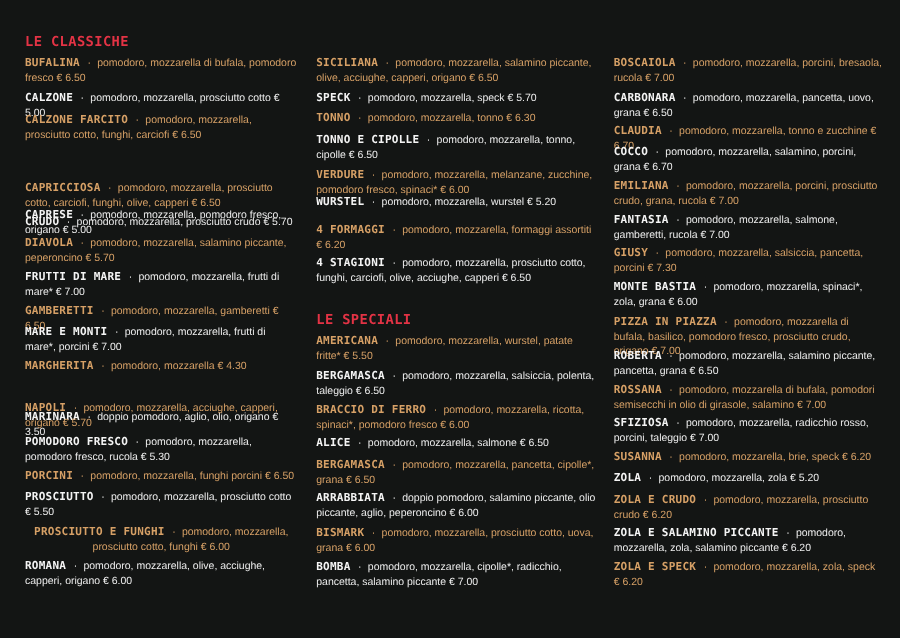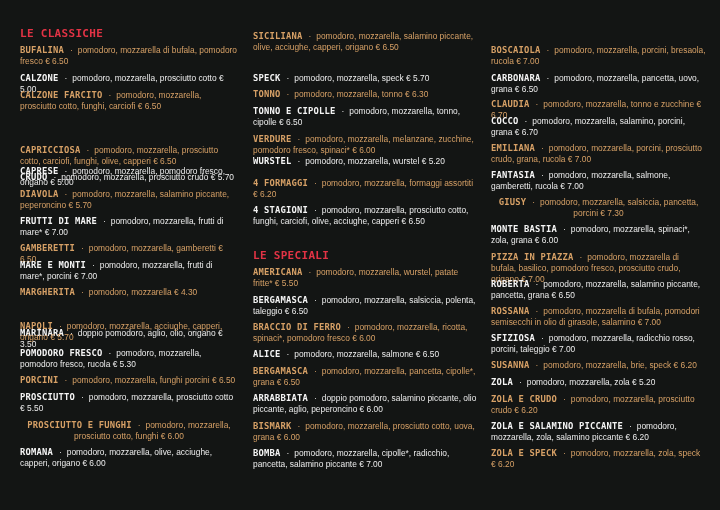--- a/index.html
+++ b/index.html
@@ -61,21 +61,21 @@
       <div class="item white" style="top: 348px;"><span class="name">POMODORO FRESCO</span><span class="sep">·</span><span class="desc">pomodoro, mozzarella, pomodoro fresco, rucola € 5.30</span></div>
       <div class="item gold" style="top: 375px;"><span class="name">PORCINI</span><span class="sep">·</span><span class="desc">pomodoro, mozzarella, funghi porcini € 6.50</span></div>
       <div class="item white" style="top: 392px;"><span class="name">PROSCIUTTO</span><span class="sep">·</span><span class="desc">pomodoro, mozzarella, prosciutto cotto € 5.50</span></div>
       <div class="item gold" style="top: 420px; text-align: center;"><span class="name">PROSCIUTTO E FUNGHI</span><span class="sep">·</span><span class="desc">pomodoro, mozzarella, prosciutto cotto, funghi € 6.00</span></div>
       <div class="item white" style="top: 447px;"><span class="name">ROMANA</span><span class="sep">·</span><span class="desc">pomodoro, mozzarella, olive, acciughe, capperi, origano € 6.00</span></div>
     </div>
 </div>
 
 <div class="col col2">
   <div id="list-classiche-cont">
-      <div class="item gold" style="top: 31px;"><span class="name">SICILIANA</span><span class="sep">·</span><span class="desc">pomodoro, mozzarella, salamino piccante, olive, acciughe, capperi, origano € 6.50</span></div>
+      <div class="item gold" style="top: 45px;"><span class="name">SICILIANA</span><span class="sep">·</span><span class="desc">pomodoro, mozzarella, salamino piccante, olive, acciughe, capperi, origano € 6.50</span></div>
       <div class="item white" style="top: 73px;"><span class="name">SPECK</span><span class="sep">·</span><span class="desc">pomodoro, mozzarella, speck € 5.70</span></div>
       <div class="item gold" style="top: 89px;"><span class="name">TONNO</span><span class="sep">·</span><span class="desc">pomodoro, mozzarella, tonno € 6.30</span></div>
       <div class="item white" style="top: 106px;"><span class="name">TONNO E CIPOLLE</span><span class="sep">·</span><span class="desc">pomodoro, mozzarella, tonno, cipolle € 6.50</span></div>
       <div class="item gold" style="top: 134px;"><span class="name">VERDURE</span><span class="sep">·</span><span class="desc">pomodoro, mozzarella, melanzane, zucchine, pomodoro fresco, spinaci* € 6.00</span></div>
       <div class="item white" style="top: 156px;"><span class="name">WURSTEL</span><span class="sep">·</span><span class="desc">pomodoro, mozzarella, wurstel € 5.20</span></div>
       <div class="item gold" style="top: 178px;"><span class="name">4 FORMAGGI</span><span class="sep">·</span><span class="desc">pomodoro, mozzarella, formaggi assortiti € 6.20</span></div>
       <div class="item white" style="top: 205px;"><span class="name">4 STAGIONI</span><span class="sep">·</span><span class="desc">pomodoro, mozzarella, prosciutto cotto, funghi, carciofi, olive, acciughe, capperi € 6.50</span></div>
     </div>
   <div class="heading" style="top:249px">LE SPECIALI</div>
   <div id="list-speciali">
@@ -91,21 +91,21 @@
 </div>
 
 <div class="col col3">
   <div id="list-speciali-cont">
       <div class="item gold" style="top: 45px;"><span class="name">BOSCAIOLA</span><span class="sep">·</span><span class="desc">pomodoro, mozzarella, porcini, bresaola, rucola € 7.00</span></div>
       <div class="item white" style="top: 73px;"><span class="name">CARBONARA</span><span class="sep">·</span><span class="desc">pomodoro, mozzarella, pancetta, uovo, grana € 6.50</span></div>
       <div class="item gold" style="top: 99px;"><span class="name">CLAUDIA</span><span class="sep">·</span><span class="desc">pomodoro, mozzarella, tonno e zucchine € 6.70</span></div>
       <div class="item white" style="top: 116px;"><span class="name">COCCO</span><span class="sep">·</span><span class="desc">pomodoro, mozzarella, salamino, porcini, grana € 6.70</span></div>
       <div class="item gold" style="top: 143px;"><span class="name">EMILIANA</span><span class="sep">·</span><span class="desc">pomodoro, mozzarella, porcini, prosciutto crudo, grana, rucola € 7.00</span></div>
       <div class="item white" style="top: 170px;"><span class="name">FANTASIA</span><span class="sep">·</span><span class="desc">pomodoro, mozzarella, salmone, gamberetti, rucola € 7.00</span></div>
-      <div class="item gold" style="top: 197px; text-align: center;"><span class="name">GIUSY</span><span class="sep">·</span><span class="desc">pomodoro, mozzarella, salsiccia, pancetta, porcini € 7.30</span></div>
+      <div class="item gold" style="top: 197px;"><span class="name">GIUSY</span><span class="sep">·</span><span class="desc">pomodoro, mozzarella, salsiccia, pancetta, porcini € 7.30</span></div>
       <div class="item white" style="top: 224px;"><span class="name">MONTE BASTIA</span><span class="sep">·</span><span class="desc">pomodoro, mozzarella, spinaci*, zola, grana € 6.00</span></div>
       <div class="item gold" style="top: 252px;"><span class="name">PIZZA IN PIAZZA</span><span class="sep">·</span><span class="desc">pomodoro, mozzarella di bufala, basilico, pomodoro fresco, prosciutto crudo, origano € 7.00</span></div>
       <div class="item white" style="top: 279px;"><span class="name">ROBERTA</span><span class="sep">·</span><span class="desc">pomodoro, mozzarella, salamino piccante, pancetta, grana € 6.50</span></div>
       <div class="item gold" style="top: 306px;"><span class="name">ROSSANA</span><span class="sep">·</span><span class="desc">pomodoro, mozzarella di bufala, pomodori semisecchi in olio di girasole, salamino € 7.00</span></div>
       <div class="item white" style="top: 333px;"><span class="name">SFIZIOSA</span><span class="sep">·</span><span class="desc">pomodoro, mozzarella, radicchio rosso, porcini, taleggio € 7.00</span></div>
       <div class="item gold" style="top: 360px;"><span class="name">SUSANNA</span><span class="sep">·</span><span class="desc">pomodoro, mozzarella, brie, speck € 6.20</span></div>
       <div class="item white" style="top: 377px;"><span class="name">ZOLA</span><span class="sep">·</span><span class="desc">pomodoro, mozzarella, zola € 5.20</span></div>
       <div class="item gold" style="top: 394px;"><span class="name">ZOLA E CRUDO</span><span class="sep">·</span><span class="desc">pomodoro, mozzarella, prosciutto crudo € 6.20</span></div>
       <div class="item white" style="top: 421px;"><span class="name">ZOLA E SALAMINO PICCANTE</span><span class="sep">·</span><span class="desc">pomodoro, mozzarella, zola, salamino piccante € 6.20</span></div>
       <div class="item gold" style="top: 448px;"><span class="name">ZOLA E SPECK</span><span class="sep">·</span><span class="desc">pomodoro, mozzarella, zola, speck € 6.20</span></div>

